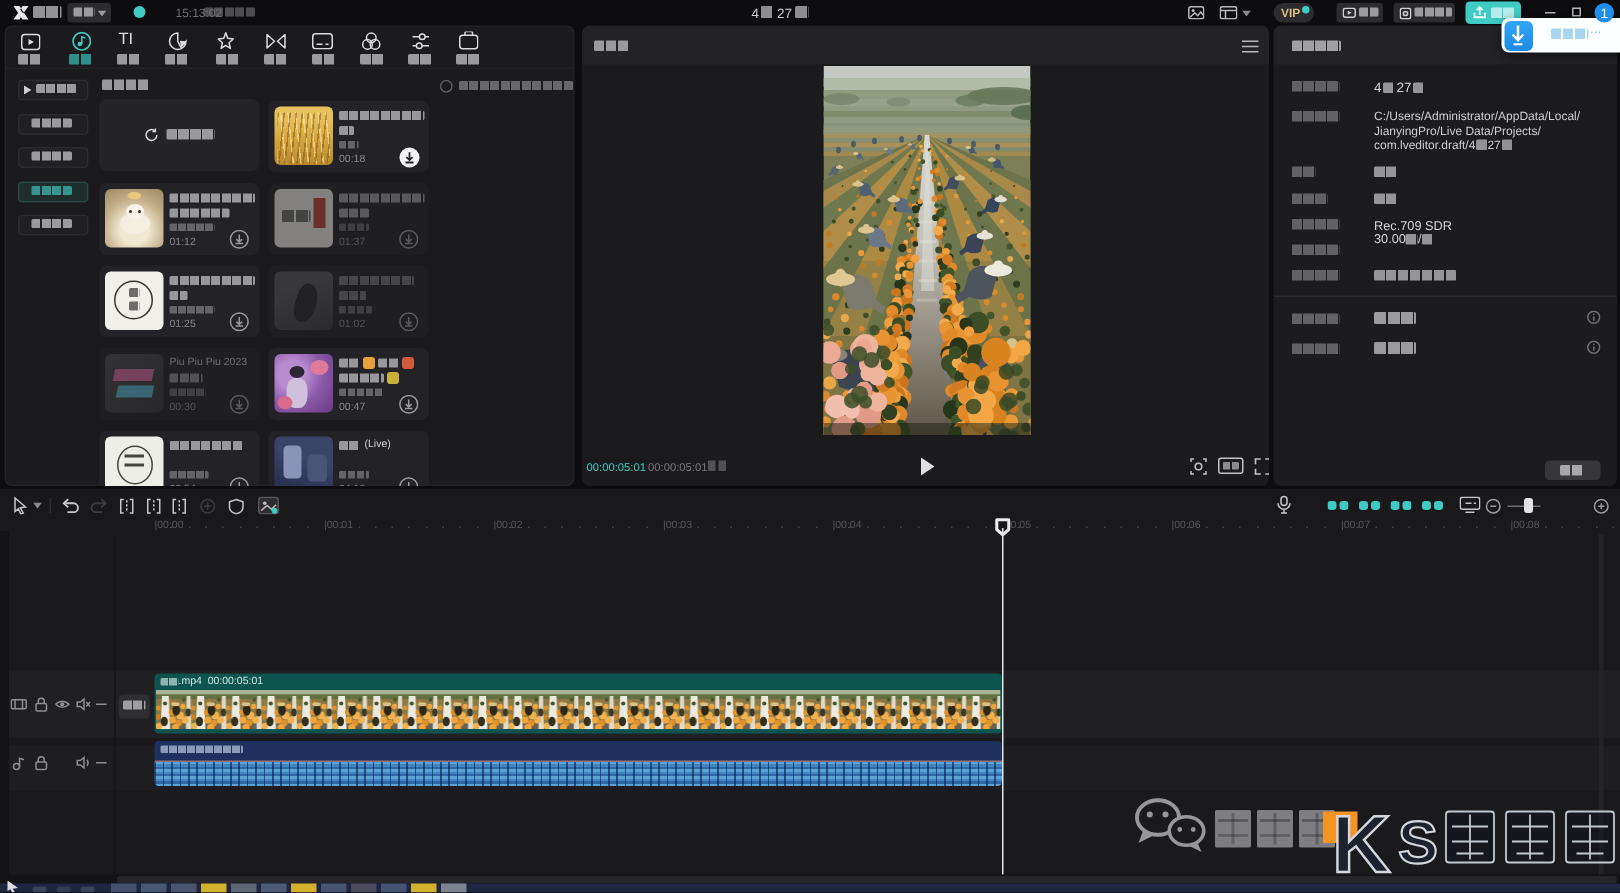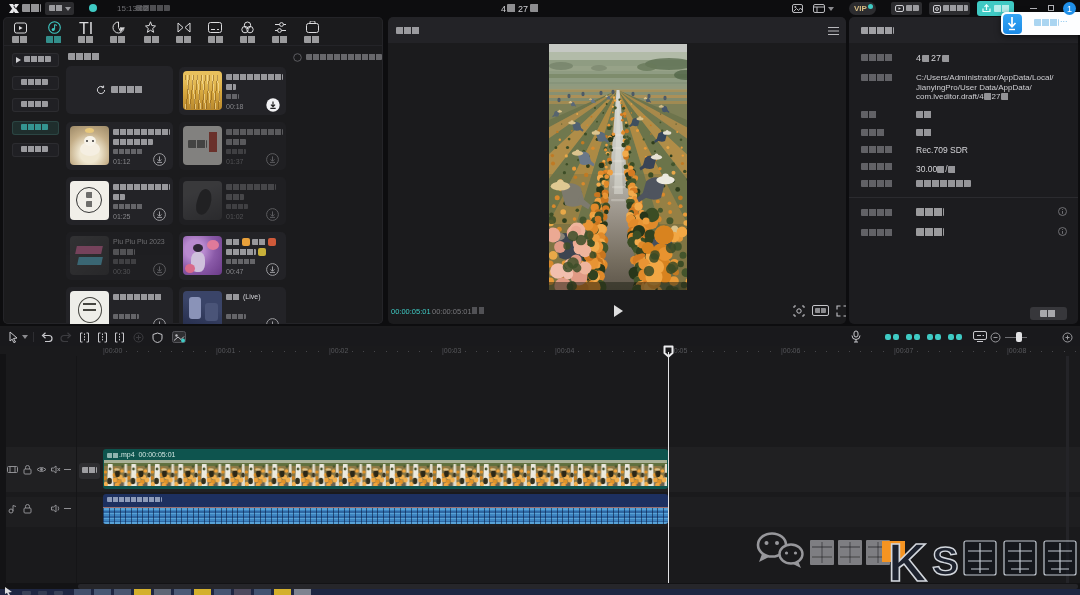--- a/index.html
+++ b/index.html
@@ -81,21 +81,21 @@
         <rect x=".5" y="1" width="12" height="10" rx="2" fill="none" stroke="#dcdcde"></rect>
         <path d="M5 4 L8.6 6 L5 8 Z" fill="#dcdcde"></path>
       </svg>
  <span class="ic z z8" style="left:9px;top:19px;width:16px;--c:#dcdcde"></span>
  <svg class="ic" style="left:45px;top:4px" width="13" height="13" viewBox="0 0 13 13">
         <circle cx="6.5" cy="6.5" r="5.8" fill="none" stroke="#3fcac4" stroke-width="1.1"></circle>
         <circle cx="5.2" cy="8.4" r="1.5" fill="#3fcac4"></circle>
         <path d="M6.6 8.4 V3.6 L9 4.4" fill="none" stroke="#3fcac4"></path>
       </svg>
  <span class="ic z z8" style="left:43px;top:19px;width:16px;--c:#3fcac4"></span>
- <span class="ic" style="left:76px;top:3px;font-family:Liberation Sans, sans-serif;font-size:16px;color:#dcdcde">TI</span>
+ <span class="ic" style="left:76px;top:3px;font-family:Liberation Sans, sans-serif;font-size:11px;color:#dcdcde">TI</span>
  <span class="ic z z8" style="left:75px;top:19px;width:16px;--c:#dcdcde"></span>
  <svg class="ic" style="left:109px;top:4px" width="13" height="13" viewBox="0 0 13 13">
         <path d="M6.5 1 a5.5 5.5 0 1 0 5.5 5.5 L8.5 10.5 L6.5 6.5 Z" fill="none" stroke="#dcdcde"></path>
         <path d="M12 6.5 L8.5 10.5 L8 6.2 Z" fill="#dcdcde"></path>
       </svg>
  <span class="ic z z8" style="left:107px;top:19px;width:16px;--c:#dcdcde"></span>
  <svg class="ic" style="left:141px;top:4px" width="13" height="13" viewBox="0 0 13 13">
         <path d="M6.5 .8 L7.8 4.5 L11.5 5 L8.7 7.5 L9.6 11.3 L6.5 9.2 L3.4 11.3 L4.3 7.5 L1.5 5 L5.2 4.5 Z" fill="none" stroke="#dcdcde" stroke-linejoin="round"></path>
       </svg>
  <span class="ic z z8" style="left:141px;top:19px;width:16px;--c:#dcdcde"></span>
@@ -1019,30 +1019,30 @@
       </svg>
 </div>
 
 <div class="panel" id="pr" style="left:849px;top:17px;width:229px;height:307px;background:#1c1c1f;overflow:hidden">
  <div class="ic" style="left:0;top:0;width:229px;height:26px;background:#232327;border-radius:5px 5px 0 0"></div>
  <span class="ic z z8" style="left:12px;top:10px;width:33px;--c:#e0e0e4"></span>
  <span class="ic z z8" style="left:12px;top:37px;width:32px;--c:#85858a"></span>
  <span class="ic" style="left:67px;top:36px;font-size:9px;color:#d4d4d8">4<i class="z z8" style="width:8px;--c:#d4d4d8;margin:0 1px"></i>27<i class="z z8" style="width:8px;--c:#d4d4d8;margin:0 1px"></i></span>
  <span class="ic z z8" style="left:12px;top:57px;width:32px;--c:#85858a"></span>
  <span class="ic" style="left:67px;top:56px;font-size:8px;color:#cfcfd3;letter-spacing:0">C:/Users/Administrator/AppData/Local/</span>
- <span class="ic" style="left:67px;top:66px;font-size:8px;color:#cfcfd3">JianyingPro/User Data/AppData/</span>
+ <span class="ic" style="left:67px;top:66px;font-size:8px;color:#cfcfd3">JianyingPro/Live Data/Projects/</span>
  <span class="ic" style="left:67px;top:75px;font-size:8px;color:#cfcfd3">com.lveditor.draft/4<i class="z z8" style="width:8px;--c:#cfcfd3"></i>27<i class="z z8" style="width:8px;--c:#cfcfd3"></i></span>
  <span class="ic z z8" style="left:12px;top:94px;width:16px;--c:#85858a"></span>
  <span class="ic z z8" style="left:67px;top:94px;width:16px;--c:#d4d4d8"></span>
  <span class="ic z z8" style="left:12px;top:112px;width:24px;--c:#85858a"></span>
  <span class="ic z z8" style="left:67px;top:112px;width:16px;--c:#d4d4d8"></span>
  <span class="ic z z8" style="left:12px;top:129px;width:32px;--c:#85858a"></span>
  <span class="ic" style="left:67px;top:128px;font-size:8.5px;color:#d4d4d8">Rec.709 SDR</span>
  <span class="ic z z8" style="left:12px;top:146px;width:32px;--c:#85858a"></span>
- <span class="ic" style="left:67px;top:147px;font-size:8.5px;color:#d4d4d8">30.00<i class="z z8" style="width:8px;--c:#d4d4d8"></i>/<i class="z z8" style="width:8px;--c:#d4d4d8"></i></span>
+ <span class="ic" style="left:67px;top:137px;font-size:8.5px;color:#d4d4d8">30.00<i class="z z8" style="width:8px;--c:#d4d4d8"></i>/<i class="z z8" style="width:8px;--c:#d4d4d8"></i></span>
  <span class="ic z z8" style="left:12px;top:163px;width:32px;--c:#85858a"></span>
  <span class="ic z z8" style="left:67px;top:163px;width:55px;--c:#d4d4d8"></span>
  <div class="ic" style="left:0px;top:180px;width:229px;height:1px;background:#2b2b2f"></div>
  <span class="ic z z8" style="left:12px;top:192px;width:32px;--c:#85858a"></span>
  <span class="ic z z9" style="left:67px;top:191px;width:28px;--c:#dcdcde"></span>
  <svg class="ic" style="left:209px;top:190px" width="9" height="9" viewBox="0 0 9 9">
         <circle cx="4.5" cy="4.5" r="4" fill="none" stroke="#707074"></circle>
         <path d="M4.5 4 V6.8 M4.5 2.2 V3" stroke="#707074"></path>
       </svg>
  <span class="ic z z8" style="left:12px;top:212px;width:32px;--c:#85858a"></span>

